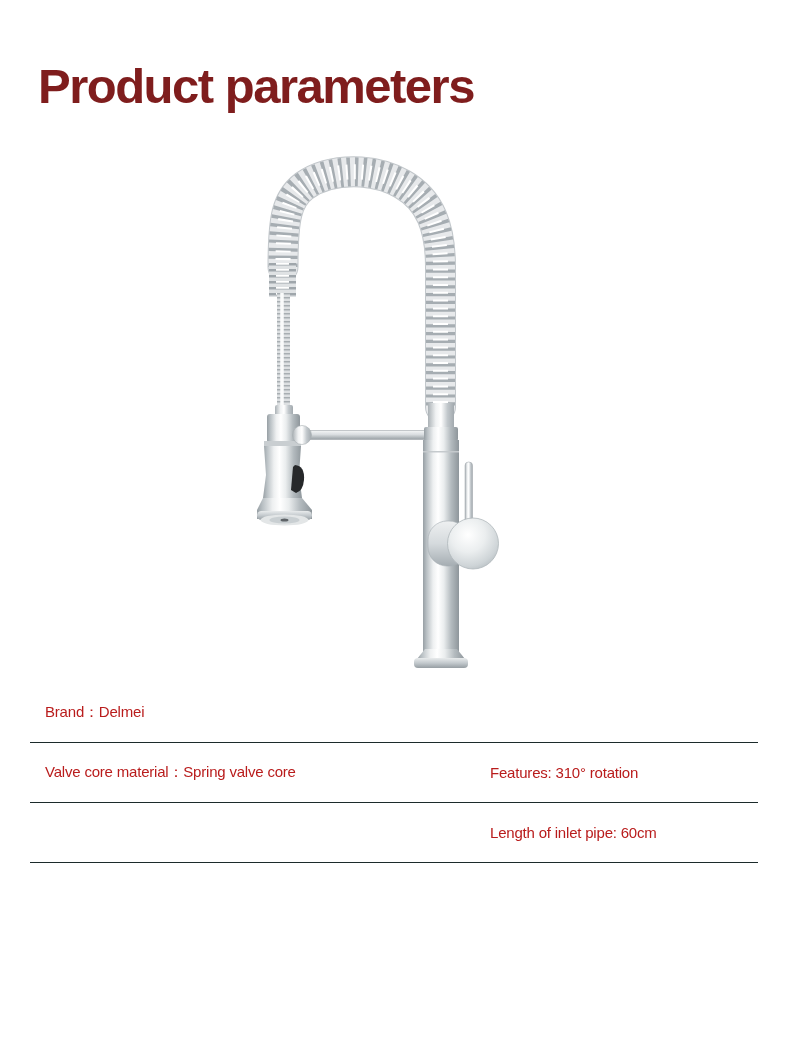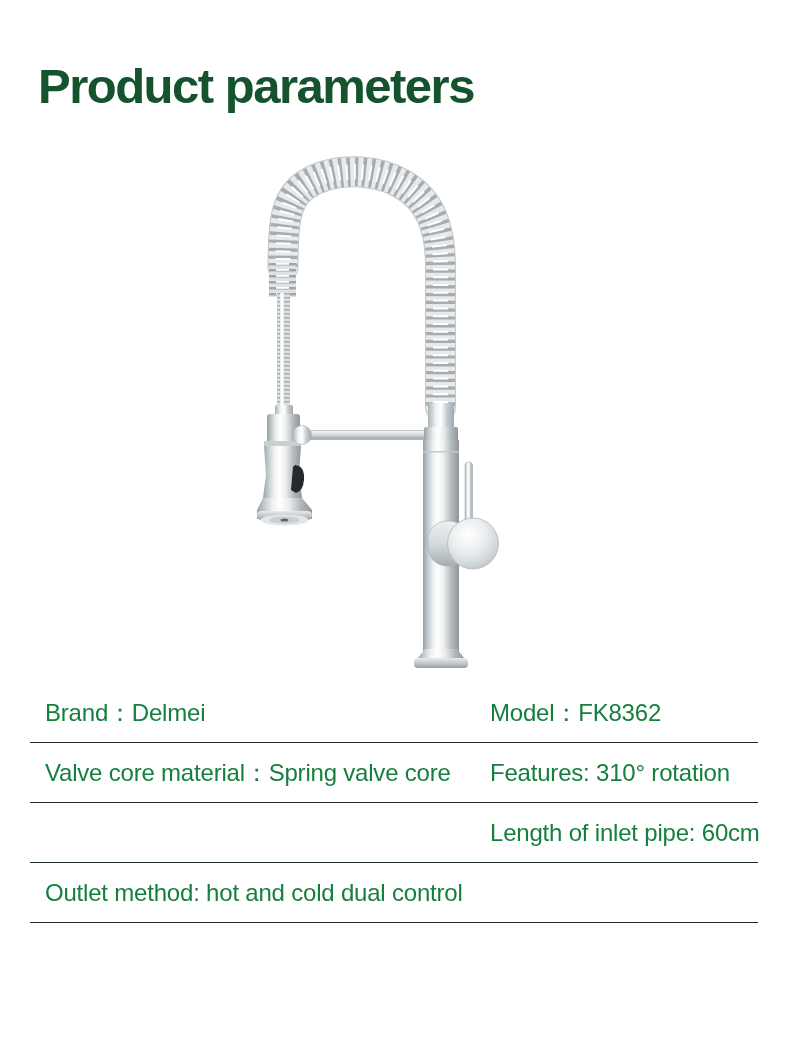--- a/index.html
+++ b/index.html
@@ -2,27 +2,27 @@
 <html><head>
 <meta charset="utf-8">
 <style>
   html, body { margin:0; padding:0; background:#ffffff; }
   .page {
     position:relative; width:790px; height:1038px; background:#ffffff;
     font-family:"Liberation Sans", sans-serif; overflow:hidden;
   }
   .title {
     position:absolute; left:38px; top:58px; margin:0;
-    font-size:49px; font-weight:700; letter-spacing:-1.5px; color:#14532d;
+    font-size:49px; font-weight:700; letter-spacing:-1.5px; color:#7f1d1d;
     line-height:1.15;
   }
   .figure { position:absolute; left:185px; top:155px; width:340px; height:520px; }
   .specs {
     position:absolute; left:30px; top:683px; width:728px;
-    font-size:24px; color:#15803d; letter-spacing:-0.2px;
+    font-size:15px; color:#b91c1c; letter-spacing:-0.2px;
   }
   .spec-row {
     position:relative; height:59px; display:flex; align-items:center;
     border-bottom:1px solid #1c2b2b;
   }
   .cell-left  { margin-left:15px; white-space:nowrap; }
   .cell-right { position:absolute; left:460px; white-space:nowrap; }
 </style>
 </head>
 <body>
@@ -123,28 +123,23 @@
         <rect x="280" y="307" width="7.5" height="64" rx="3.5" fill="url(#gradCylSoft)" stroke="#9aa1a6" stroke-width="0.5"></rect>
         <rect x="243" y="366" width="40" height="45" rx="19" fill="url(#gradHousing)" stroke="#a5adb2" stroke-width="0.6"></rect>
         <circle cx="288" cy="388.5" r="25.5" fill="url(#gradKnob)" stroke="#b0b7bb" stroke-width="0.8"></circle>
       </g>
     </svg>
   </div>
 
   <div class="specs">
     <div class="spec-row">
       <span class="cell-left">Brand：Delmei</span>
-      <span class="cell-right">Model：FK8362</span>
     </div>
     <div class="spec-row">
       <span class="cell-left">Valve core material：Spring valve core</span>
       <span class="cell-right">Features: 310° rotation</span>
     </div>
     <div class="spec-row">
       <span class="cell-right">Length of inlet pipe: 60cm</span>
     </div>
-    <div class="spec-row">
-      <span class="cell-left">Outlet method: hot and cold dual control</span>
-      <span class="cell-right"></span>
-    </div>
   </div>
 
 </div>
 
 </body></html>

